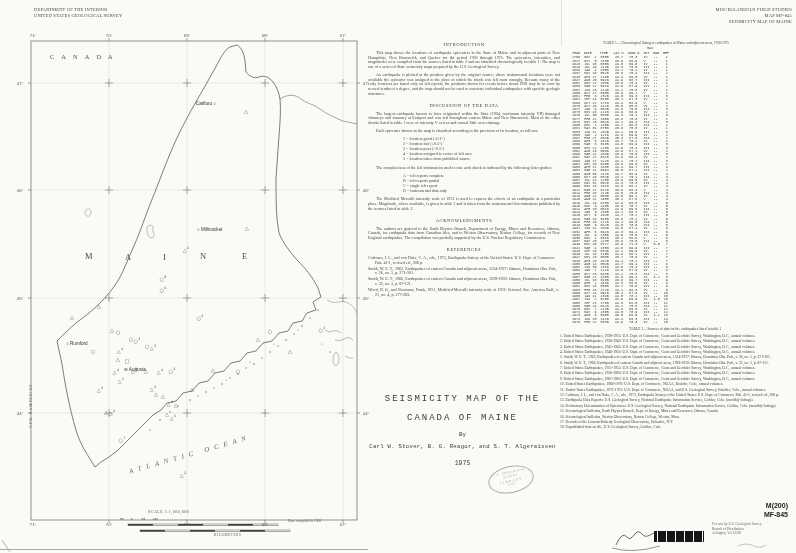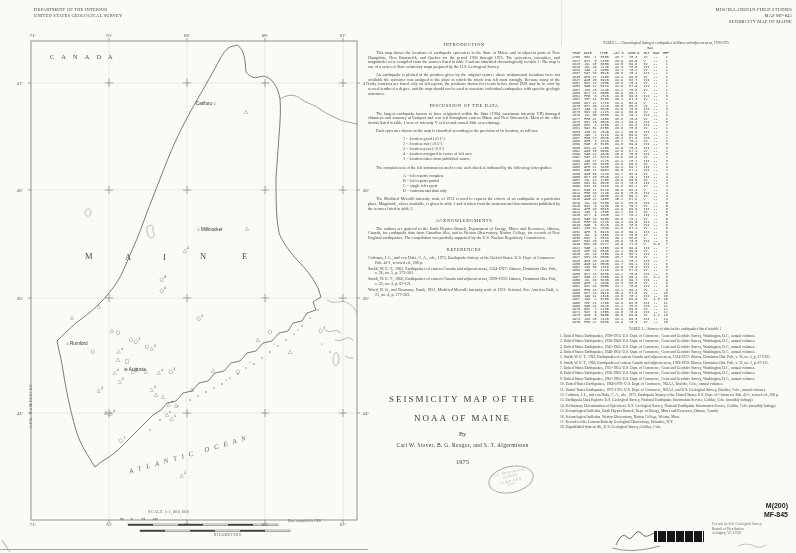--- a/index.html
+++ b/index.html
@@ -28,21 +28,21 @@
   .base-note{left:288px;top:519px;font-size:3.6px;color:#666;}
   
   .midcol{left:368px;top:42px;width:384px;font-size:8.2px;line-height:1.12;text-align:justify;color:#454545;}
   .midcol h3{font-size:9px;font-weight:normal;letter-spacing:1.2px;text-align:center;margin:14px 0 7px 0;color:#333;}
   .midcol h3:first-child{margin-top:0;}
   .midcol p{margin:0 0 7px 0;text-indent:16px;}
   .codelist{margin:2px 0 8px 70px;line-height:1.2;}
   .codelist div{white-space:pre;}
   .refitem{margin:0 0 3px 0;padding-left:14px;text-indent:-14px;text-align:left;}
   
-  .titleblock{left:360px;top:394px;width:205px;text-align:center;color:#3a3a3a;}
+  .titleblock{left:360px;top:394px;width:205px;text-align:center;color:#3a3a3a;font-family:Liberation Mono, monospace;}
   .tb1{font-size:9px;letter-spacing:2px;}
   .tb2{font-size:9px;letter-spacing:2px;margin-top:9px;}
   .tbby{font-size:6px;margin-top:8px;}
   .tbau{font-size:5.6px;margin-top:5px;letter-spacing:.3px;}
   .tbyr{font-size:6.5px;margin-top:10px;}
   .stamp{left:488px;top:466px;width:46px;height:27px;border:.8px solid #8a8a8a;border-radius:50%;
          transform:rotate(-12deg);opacity:.7;text-align:center;color:#777;
          font-size:3px;line-height:1.25;padding-top:4px;box-sizing:border-box;letter-spacing:.5px;}
   .stamp .big{font-size:3.6px;letter-spacing:1px;}
   
@@ -309,21 +309,21 @@
 
     <div class="refitem">Coffman, J. L., and von Hake, C. A., eds., 1973, Earthquake history of the United States: U.S. Dept. of Commerce Pub. 41-1, revised ed., 208 p.</div>
         <div class="refitem">Smith, W. E. T., 1962, Earthquakes of eastern Canada and adjacent areas, 1534-1927: Ottawa, Dominion Obs. Pub., v. 26, no. 5, p. 271-301.</div>
         <div class="refitem">Smith, W. E. T., 1966, Earthquakes of eastern Canada and adjacent areas, 1928-1959: Ottawa, Dominion Obs. Pub., v. 32, no. 3, p. 87-121.</div>
         <div class="refitem">Wood, H. O., and Neumann, Frank, 1931, Modified Mercalli intensity scale of 1931: Seismol. Soc. America Bull., v. 21, no. 4, p. 277-283.</div>
       </div>
   </div>
 
   <div class="abs titleblock">
     <div class="tb1">SEISMICITY MAP OF THE</div>
-    <div class="tb2">NOAA OF MAINE</div>
+    <div class="tb2">CANADA OF MAINE</div>
     <div class="tbby">By</div>
     <div class="tbau">Carl W. Stover, B. G. Reagor, and S. T. Algermissen</div>
     <div class="tbyr">1975</div>
   </div>
 
   <div class="abs stamp">
     <div>U.S. GEOLOGICAL SURVEY</div>
     <div class="big">LIBRARY</div>
     <div>1976</div>
   </div>

